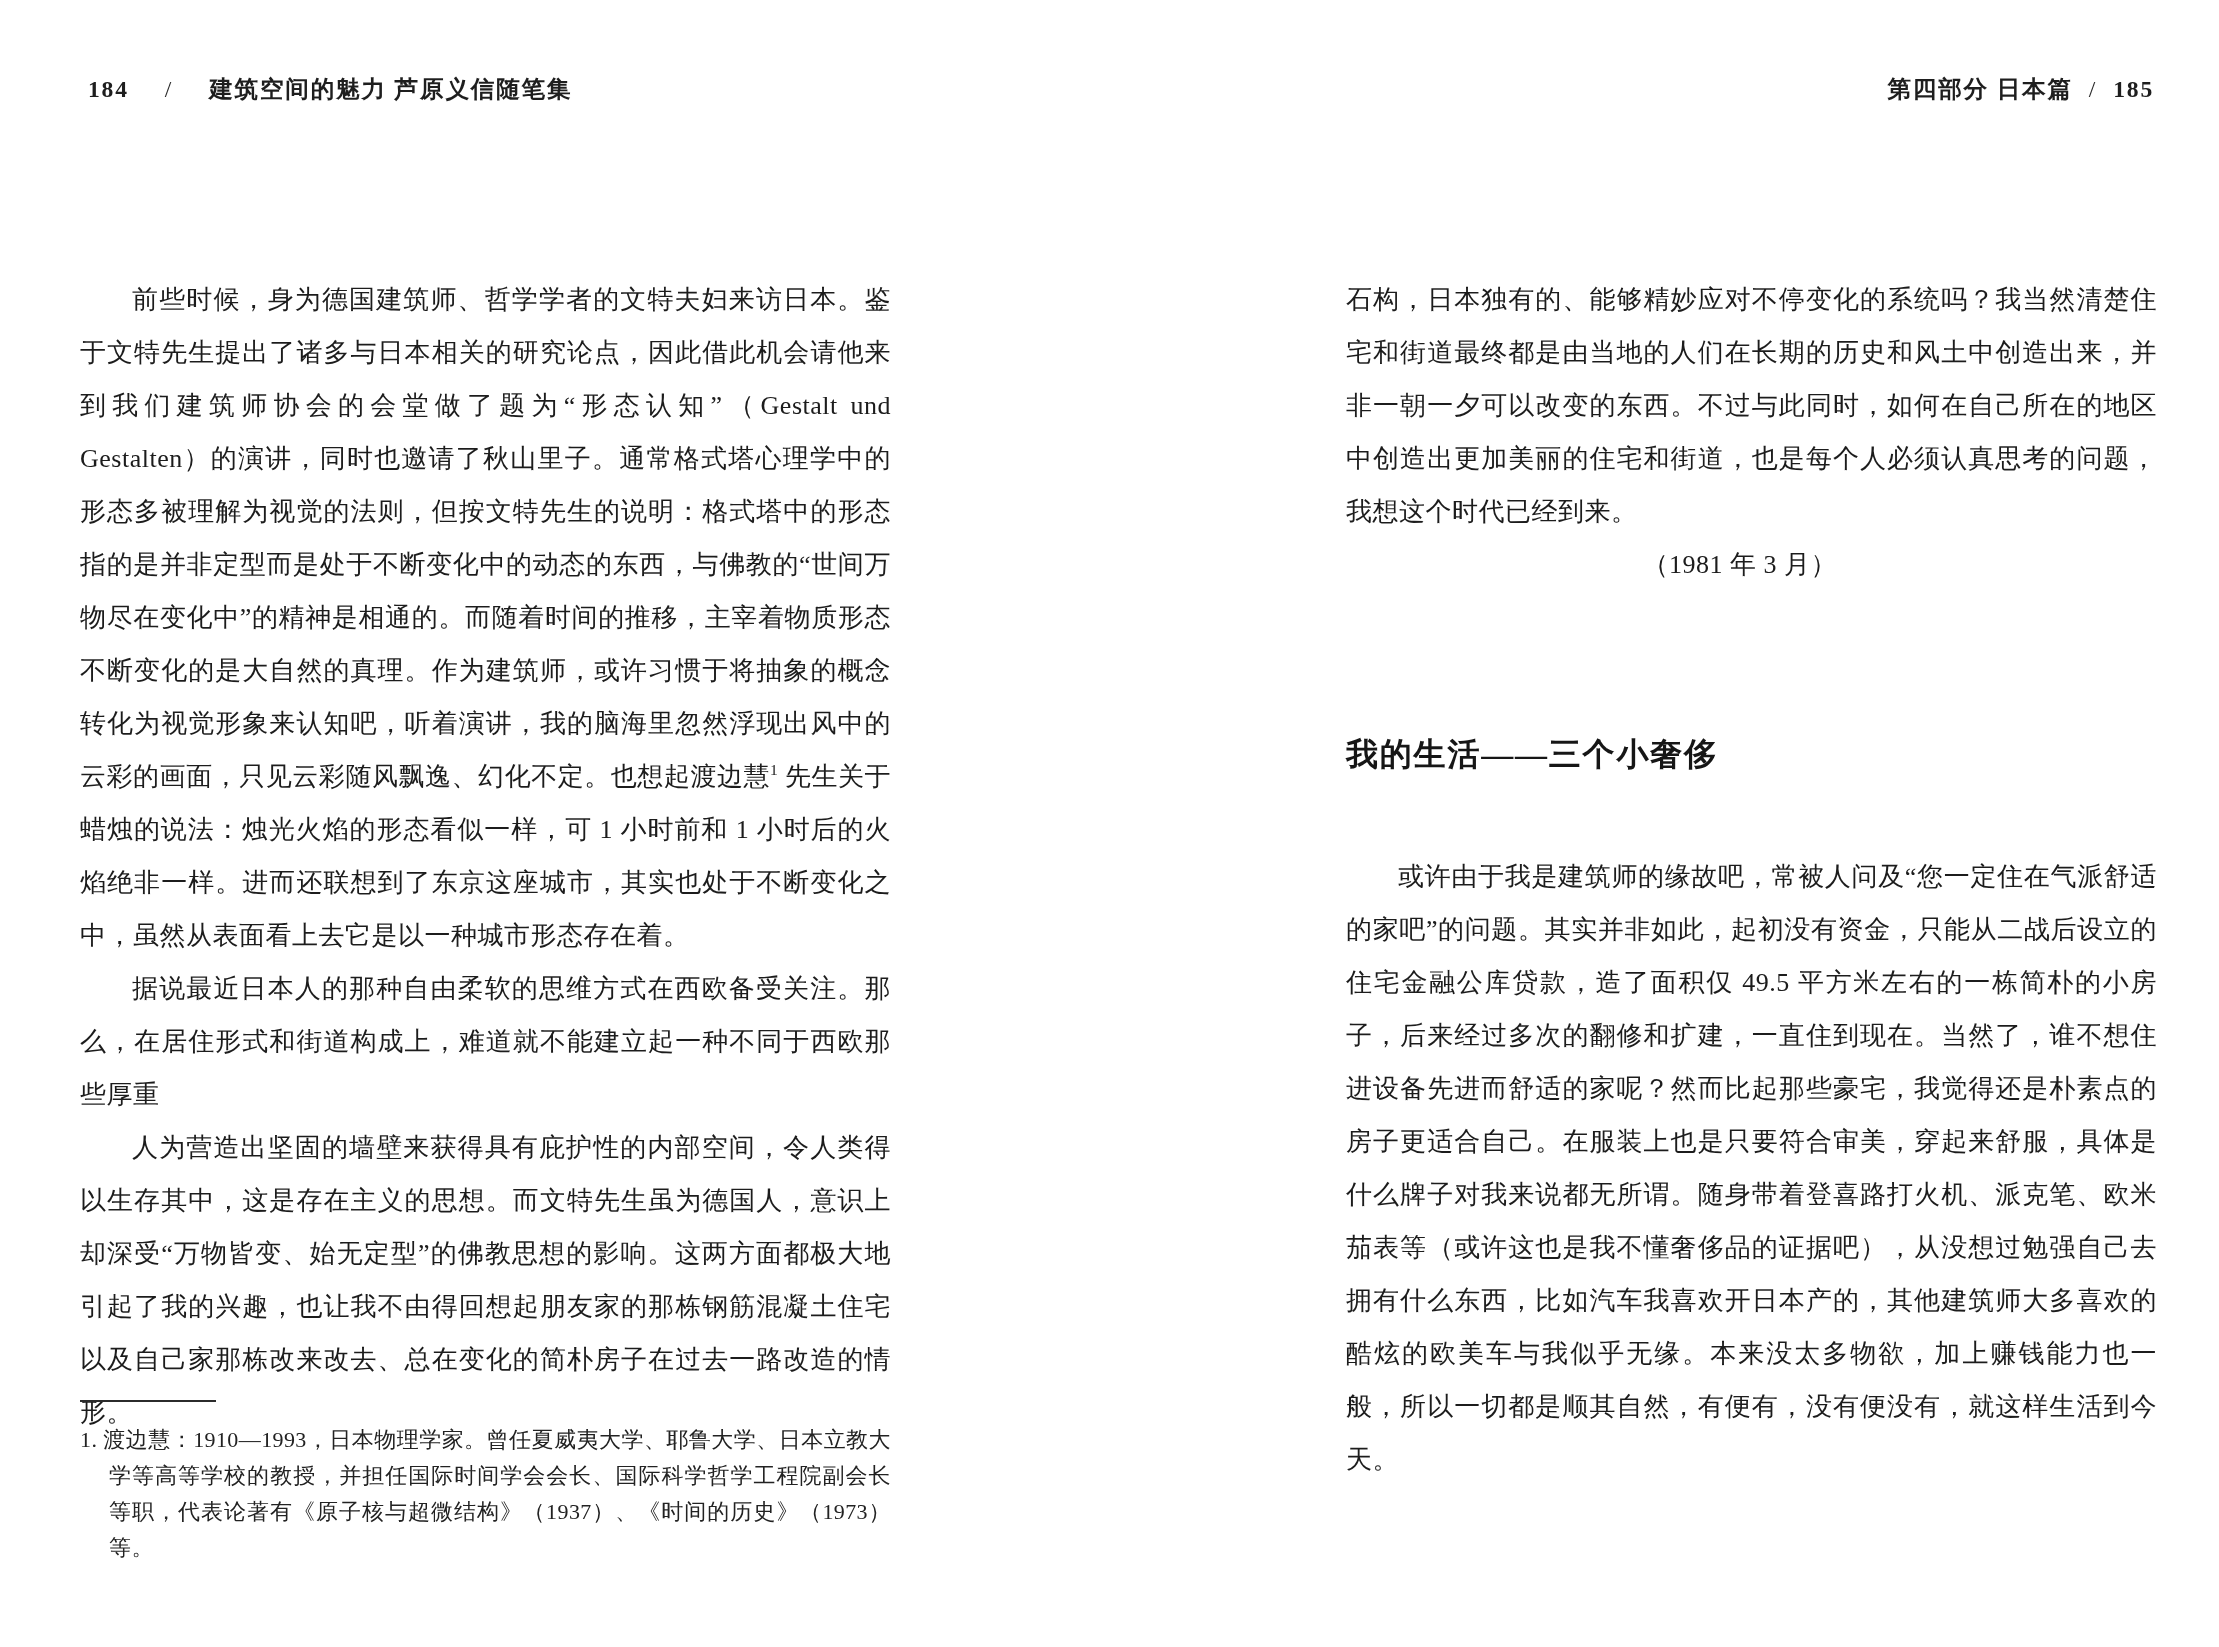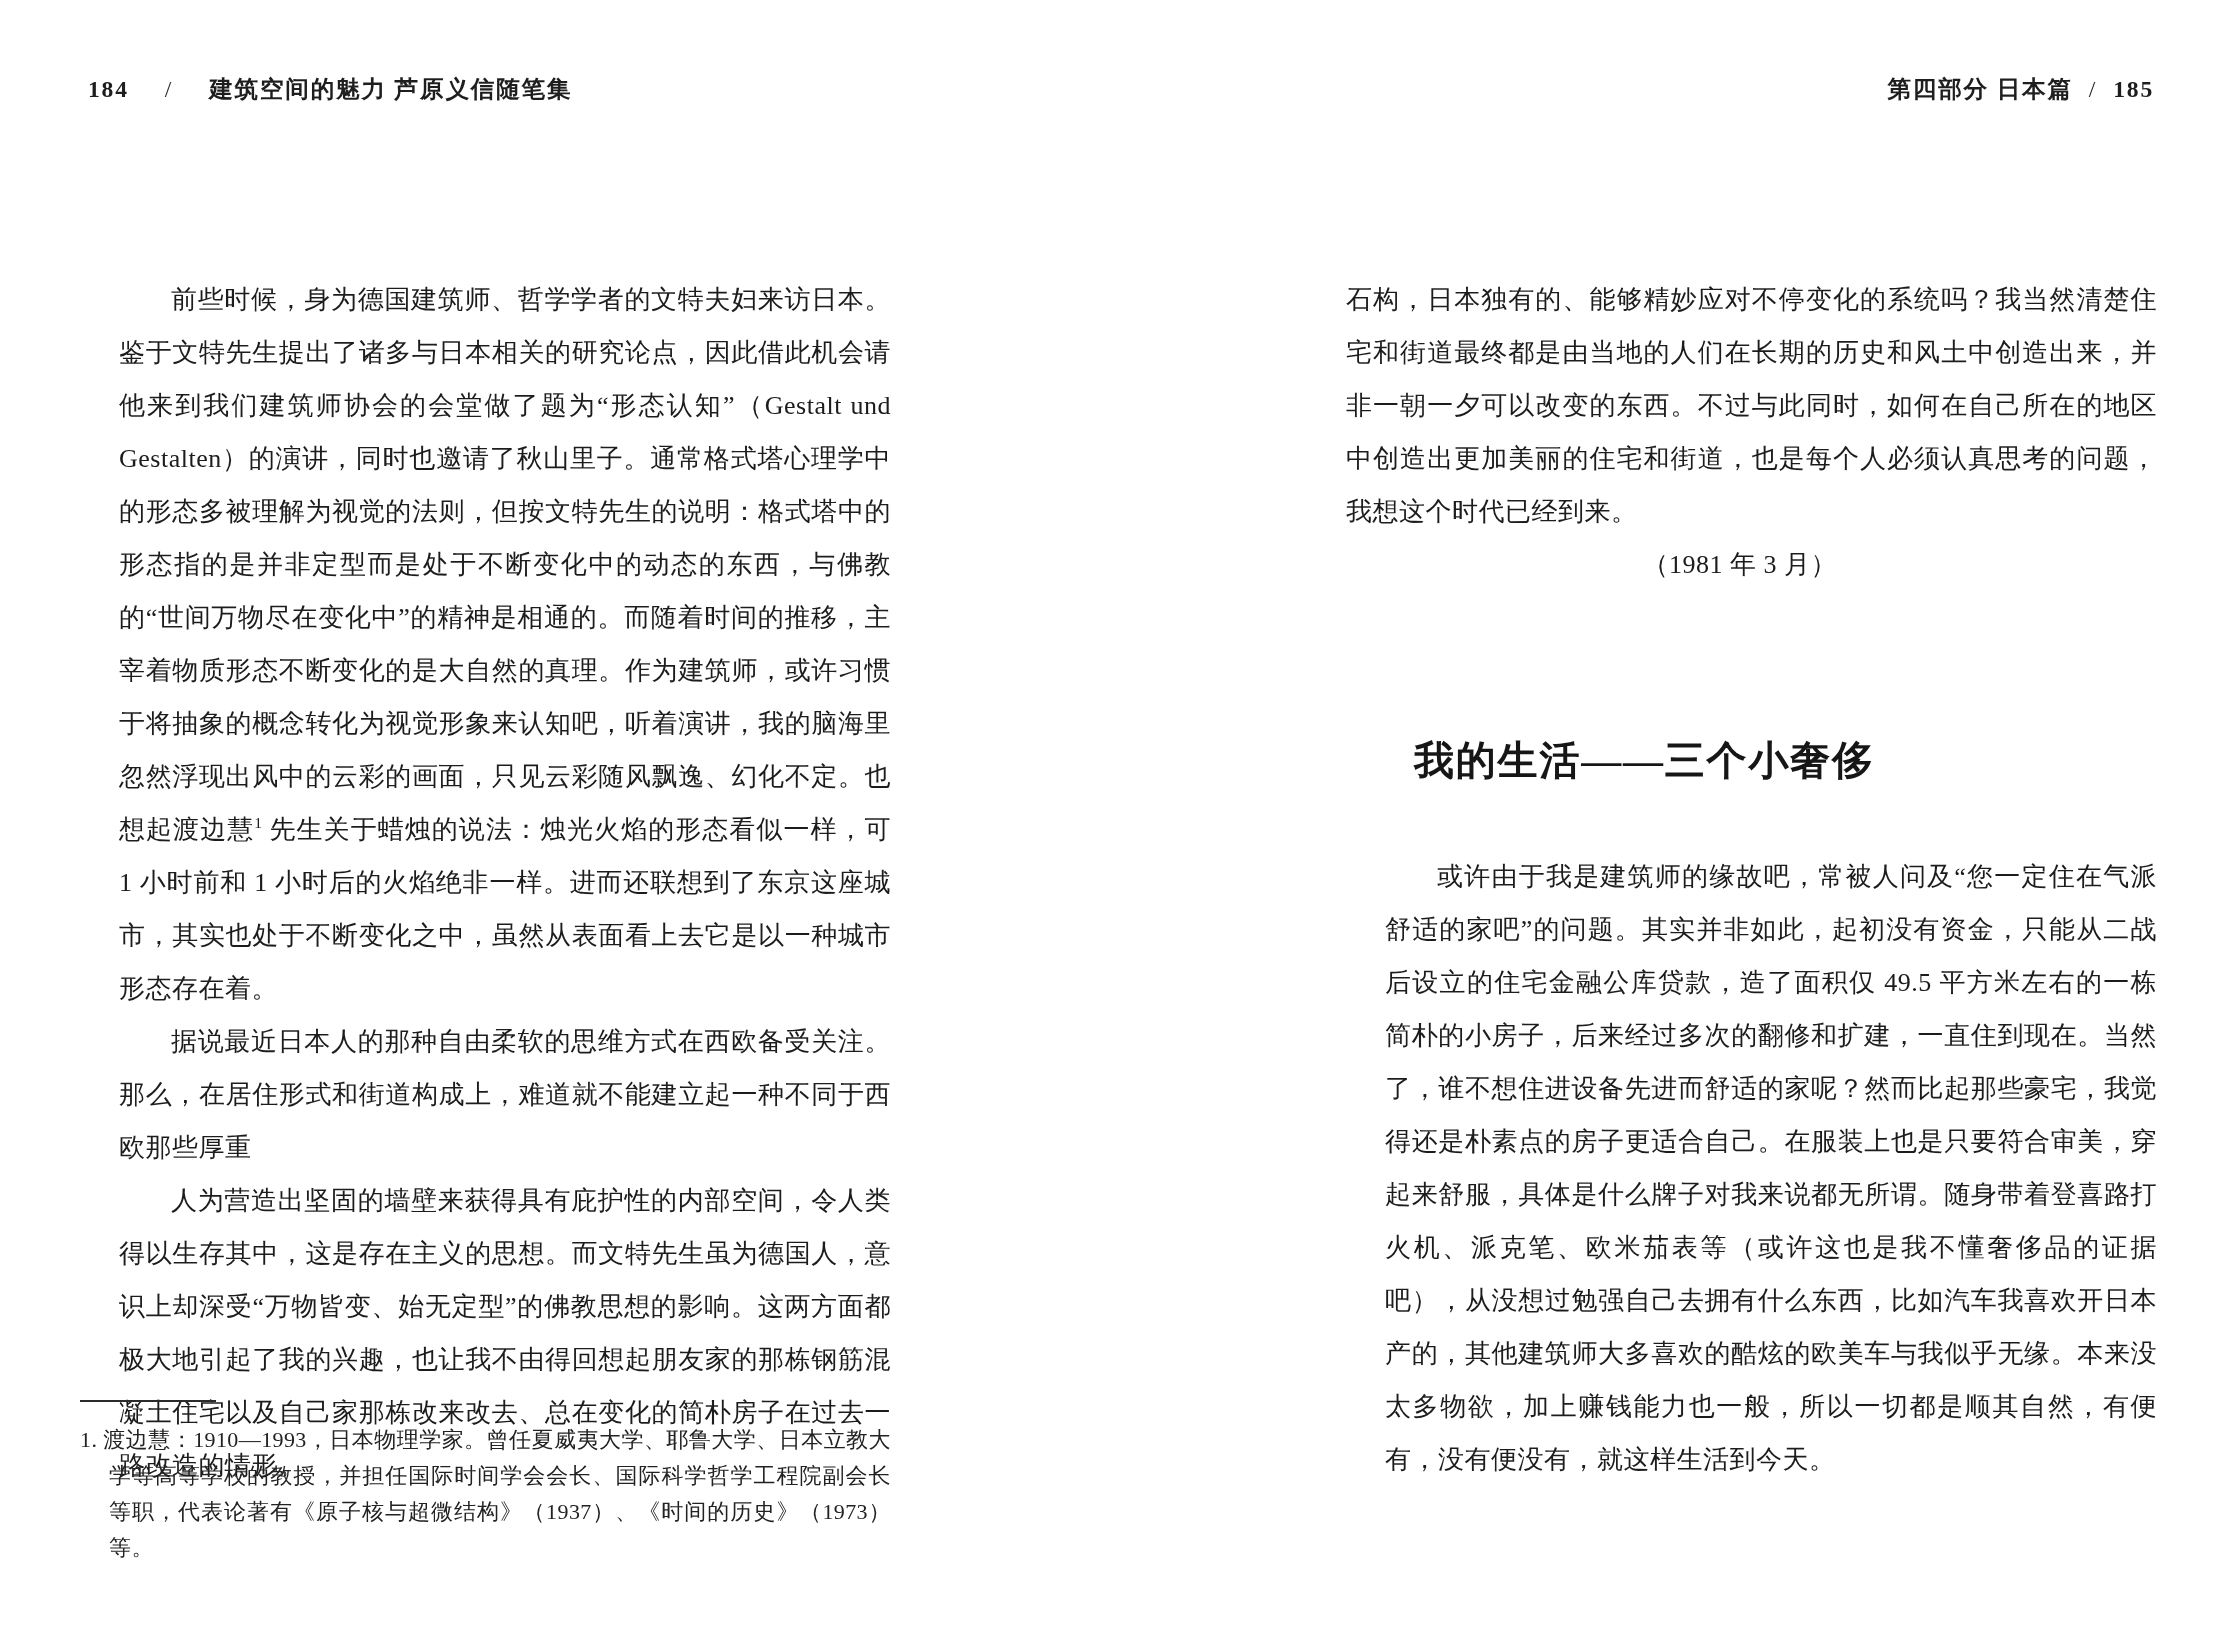--- a/index.html
+++ b/index.html
@@ -33,40 +33,40 @@
     font-size: 26px;
     line-height: 53px;
     letter-spacing: 0.5px;
     text-align: justify;
     color: #1c1c1c;
   }
   .col-left      { left: 80px;   top: 273px; }
   .col-right-top { left: 1346px; top: 273px; }
   .col-right-main{ left: 1346px; top: 850px; }
 
-  p.indent   { text-indent: 2em; margin-left: 39px; }
+  p.indent   { text-indent: 2em; }
   p.noindent { text-indent: 0; }
 
   .fn-marker {
     font-size: 15.5px;
     vertical-align: super;
     line-height: 0;
     letter-spacing: 0;
   }
 
   .date-line {
     text-align: center;
     padding-right: 23.6px;
   }
 
   .section-heading {
     position: absolute;
-    left: 1414px;
+    left: 1346px;
     top: 733px;
-    font-size: 40px;
+    font-size: 32px;
     font-weight: bold;
     letter-spacing: 1.8px;
     color: #161616;
     white-space: nowrap;
   }
 
   .footnote-block {
     position: absolute;
     left: 80px;
     top: 1400px;

